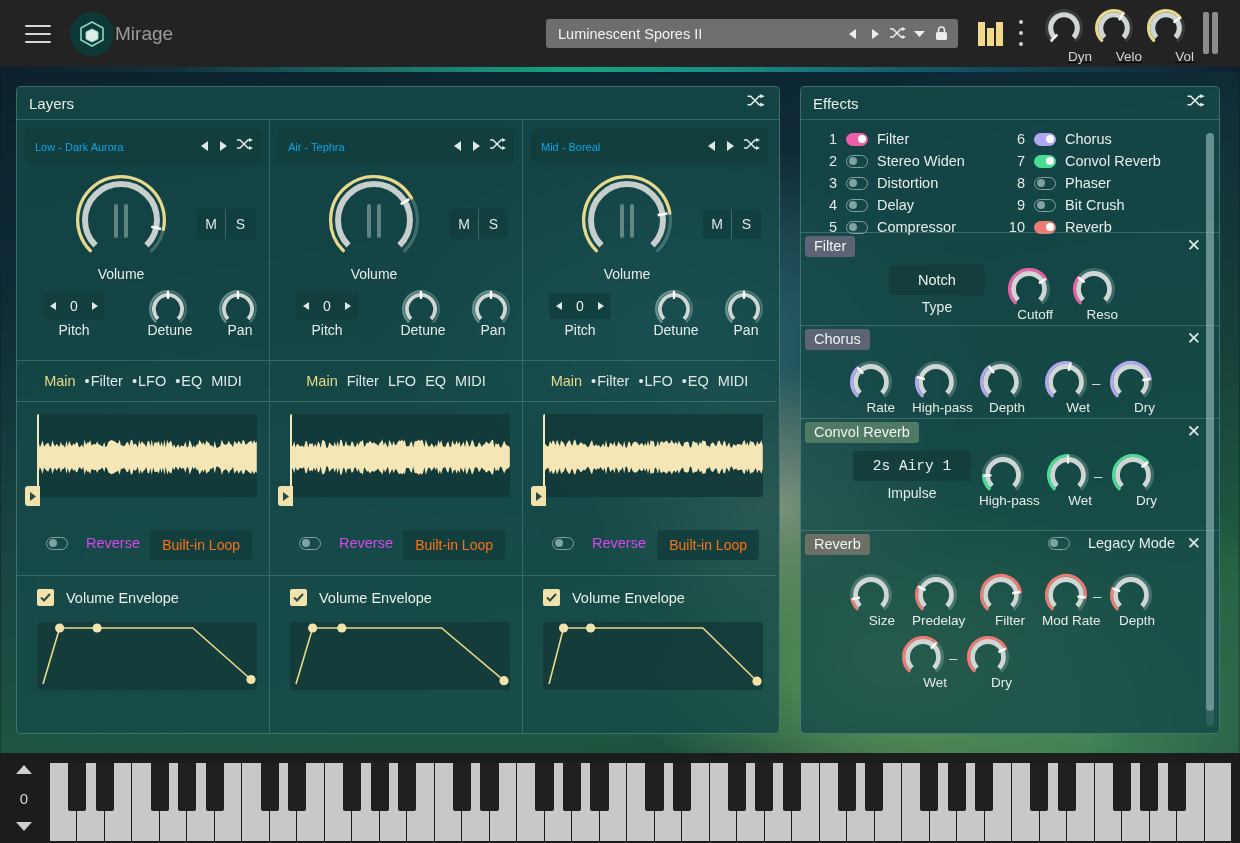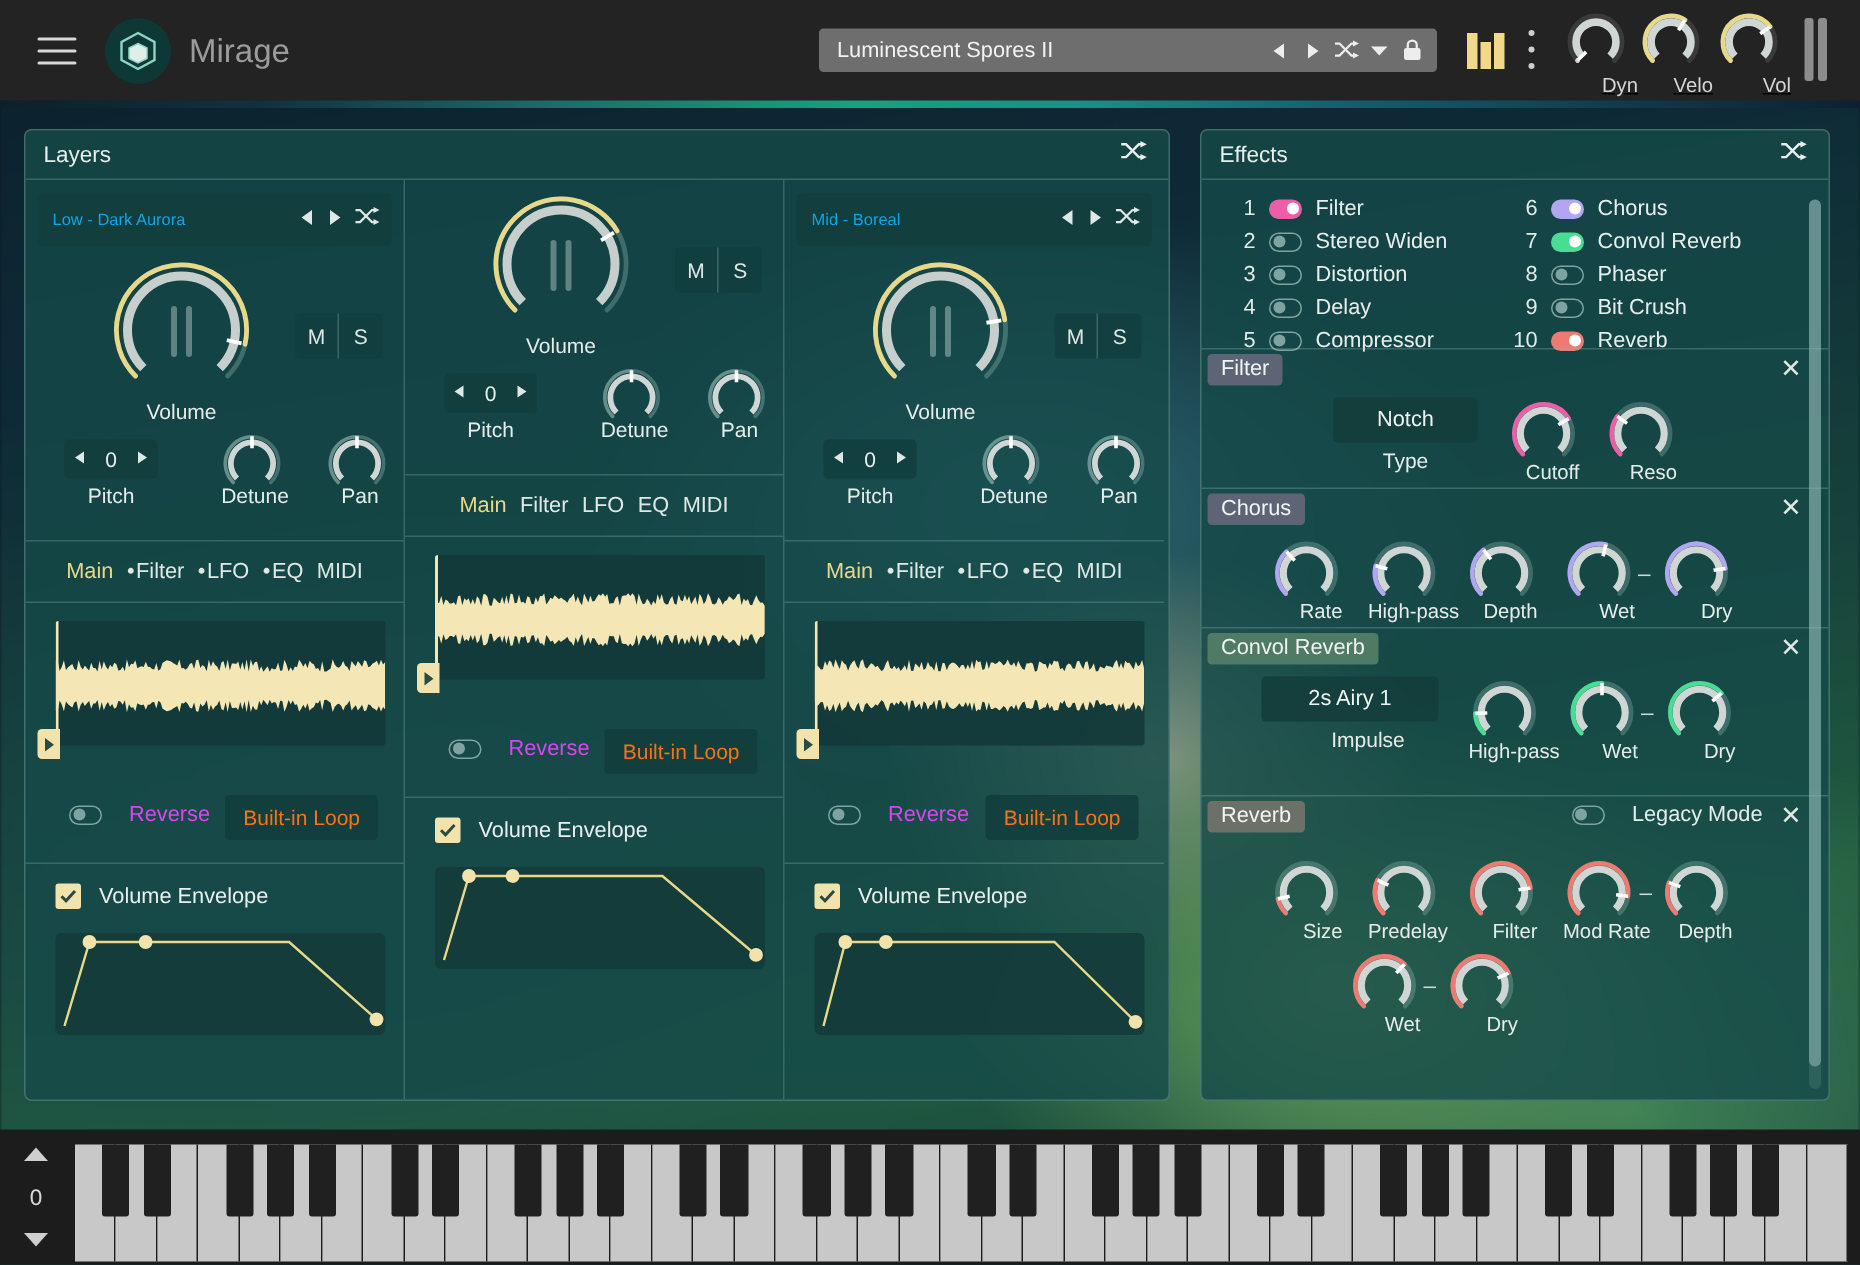--- a/index.html
+++ b/index.html
@@ -34,21 +34,21 @@
     position: absolute; top: 67px; left: 0; width: 1240px; height: 5px; z-index: 21;
     background: linear-gradient(90deg,#0d1f2b 0%, #12313c 14%, #1d6d68 30%, #14a37e 46%,
                 #1a8f86 58%, #155f6e 72%, #123d4e 86%, #0d2030 100%);
   }
   .hamburger { width: 26px; height: 18px; margin-left: 25px; cursor: pointer;
     display: flex; flex-direction: column; justify-content: space-between; }
   .hamburger i { display: block; height: 2px; background: #d8d8d8; border-radius: 1px; }
   #logo { width: 44px; height: 44px; margin-left: 19px; border-radius: 50%;
     background: #0e3836; display: flex; align-items: center; justify-content: center; }
   #title { margin-left: 18px; font-size: 25px; color: #eeeeee; font-weight: bold; letter-spacing: .2px; }
-  #subtitle { margin-left: 12px; font-size: 22px; color: #9b9b9b; }
+  #subtitle { margin-left: 1px; font-size: 19px; color: #9b9b9b; }
 
   #preset-bar {
     position: absolute; left: 546px; top: 19px; width: 412px; height: 29px;
     background: #6e6e6e; border-radius: 3px; display: flex; align-items: center;
   }
   #preset-name { margin-left: 12px; font-size: 14.5px; color: #f2f2f2; flex: 1; }
   .pbtn { width: 22px; height: 29px; display: flex; align-items: center;
     justify-content: center; cursor: pointer; }
   #kbicon { position: absolute; left: 978px; top: 20px; width: 28px; height: 26px;
     display: flex; align-items: flex-end; gap: 2px; cursor: pointer; }
@@ -403,20 +403,35 @@
           </div>
           <div class="envbox"><svg width="220" height="68" viewBox="0 0 220 68">
               <polyline points="6,62 22.64,6 60.08,6 155.76,6 214,57.519999999999996" fill="none" stroke="#e8d98a" stroke-width="1.6"></polyline>
               <circle cx="22.64" cy="6" r="4.6" fill="#f2e3ad"></circle>
               <circle cx="60.08" cy="6" r="4.6" fill="#f2e3ad"></circle>
               <circle cx="214" cy="57.519999999999996" r="4.6" fill="#f2e3ad"></circle>
             </svg></div>
         </div>
       </div>
       <div class="lcol">
+        <div class="lhead">
+          <div class="ln">Air - Tephra</div>
+    <div style="cursor:pointer;padding:0 4px"><svg width="10" height="12">
+              <polygon points="8,1 8,11 1,6" fill="#dfe8e5"></polygon>
+            </svg></div>
+    <div style="cursor:pointer;padding:0 4px"><svg width="10" height="12">
+              <polygon points="2,1 2,11 9,6" fill="#dfe8e5"></polygon>
+            </svg></div>
+    <div style="cursor:pointer;padding:0 8px 0 4px"><svg width="17" height="15" viewBox="0 0 17 15" fill="none" stroke="#dfe8e5" stroke-width="1.5">
+  <path d="M1 3 H4 L12 11 H15"></path>
+              <path d="M1 11 H4 L12 3 H15"></path>
+  <polygon points="13,1 17,3 13,5" fill="#dfe8e5" stroke="none"></polygon>
+  <polygon points="13,9 17,11 13,13" fill="#dfe8e5" stroke="none"></polygon>
+            </svg></div>
+        </div>
         <div class="knobzone">
           <div class="bigknob">
             <svg width="92" height="92" viewBox="0 0 92 92" style="position: absolute; left: 12px; top: 0px;">
               <path d="M 15.311565696503841 76.68843430349617 A 43.4 43.4 0 1 1 76.6884343034962 76.68843430349612" fill="none" stroke="rgba(170,205,200,.30)" stroke-width="3.2" stroke-linecap="round"></path>
               <path d="M 15.311565696503841 76.68843430349617 A 43.4 43.4 0 1 1 83.35620397197113 23.907602556433858" fill="none" stroke="#e8d98a" stroke-width="3.2" stroke-linecap="round"></path>
               <path d="M 20.54415587728429 71.45584412271572 A 36 36 0 1 1 71.45584412271575 71.45584412271569" fill="none" stroke="#c6cfcc" stroke-width="6"></path>
               <line x1="72.68300283712225" y1="30.21971611173847" x2="81.29042310716167" y2="25.129301954234748" stroke="#ffffff" stroke-width="2.6"></line>
               <rect x="39" y="30" width="4" height="34" rx="2" fill="rgba(190,210,206,.45)"></rect>
               <rect x="49" y="30" width="4" height="34" rx="2" fill="rgba(190,210,206,.45)"></rect>
             </svg>
@@ -762,21 +777,21 @@
             <path d="M 11.039844891608514 32.96015510839149 A 15.5 15.5 0 1 1 32.9601551083915 32.960155108391476" fill="none" stroke="#cfd6d3" stroke-width="4.800000000000001" stroke-linecap="butt"></path>
             <line x1="33.35841591684408" y1="20.201003652037343" x2="41.259922641605186" y2="18.949527931715494" stroke="#ffffff" stroke-width="2.4"></line>
           </svg>
           <div class="fl">Dry</div>
         </div>
         <div class="dash" style="left: 291px; top: 48px;">–</div>
       </div>
       <div class="fxmod" style="height: 112px;">
         <div class="fxtag" style="background: rgb(79, 122, 99);">Convol Reverb</div>
         <div class="fxclose">✕</div>
-        <div class="fxsel" style="left: 40px; top: 32px; width: 118px;">2s Airy 1</div>
+        <div class="fxsel" style="left: 52px; top: 32px; width: 118px; font-family: Liberation Mono, monospace;">2s Airy 1</div>
         <div class="fxsellab" style="left: 52px; top: 66px; width: 118px;">Impulse</div>
         <div class="fxknob" style="left: 178px; top: 34px;">
           <svg width="44" height="44" viewBox="0 0 44 44" style="position: absolute; left: 2px; top: 0px;">
             <path d="M 8.211417766862324 35.788582233137674 A 19.5 19.5 0 1 1 35.78858223313769 35.78858223313766" fill="none" stroke="rgba(170,205,200,.28)" stroke-width="3" stroke-linecap="round"></path>
             <path d="M 8.211417766862324 35.788582233137674 A 19.5 19.5 0 0 1 2.5096220728682326 22.6125098020235" fill="none" stroke="#49dd94" stroke-width="3" stroke-linecap="round"></path>
             <path d="M 11.039844891608514 32.96015510839149 A 15.5 15.5 0 1 1 32.9601551083915 32.960155108391476" fill="none" stroke="#cfd6d3" stroke-width="4.800000000000001" stroke-linecap="butt"></path>
             <line x1="10.505674555794087" y1="22.361223729398475" x2="2.5096220728682326" y2="22.6125098020235" stroke="#ffffff" stroke-width="2.4"></line>
           </svg>
           <div class="fl">High-pass</div>
         </div>

